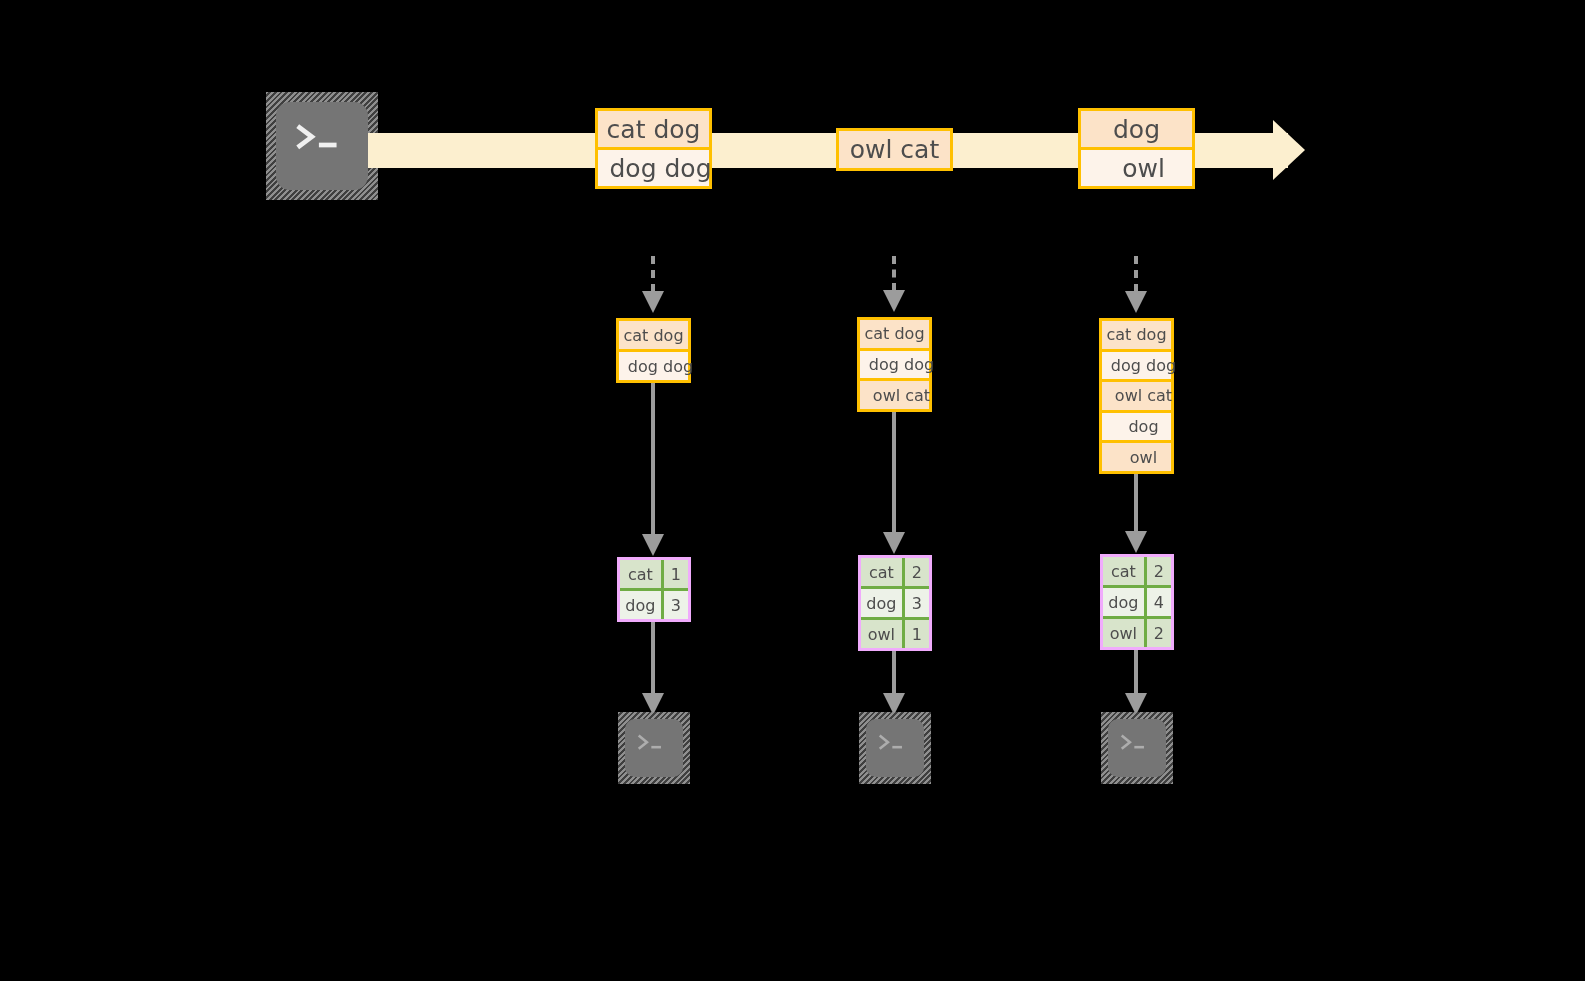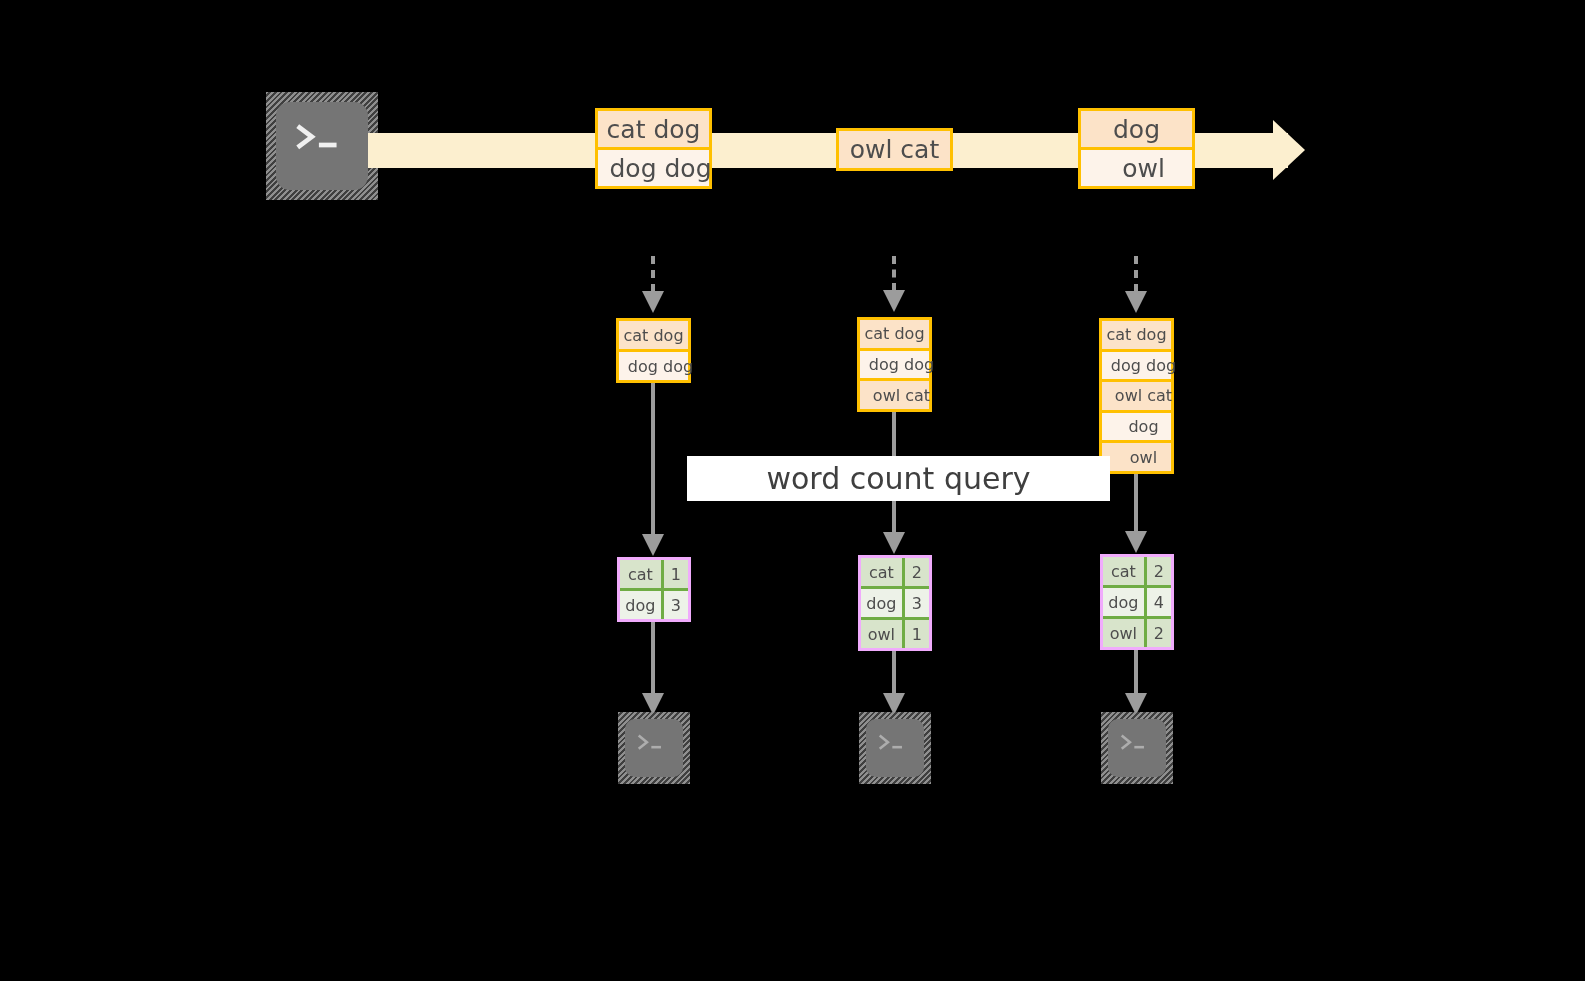--- a/index.html
+++ b/index.html
@@ -281,17 +281,14 @@
 
   <div class="terminal small" style="left:1101px; top:712px; width:72px; height:72px;">
     <div class="inner">
       <svg class="term-glyph" viewBox="0 0 100 60">
         <path d="M10 10 L32 28 L10 46" fill="none" stroke="#ADADAD" stroke-width="7"></path>
         <rect x="44" y="38" width="26" height="7" fill="#ADADAD"></rect>
       </svg>
     </div>
   </div>
 
-  <div class="query-label" style="left:687px; top:456px; width:423px; height:45px;">
-    <span>word count query</span>
-  </div>
 
 </div>
 
 </body></html>

